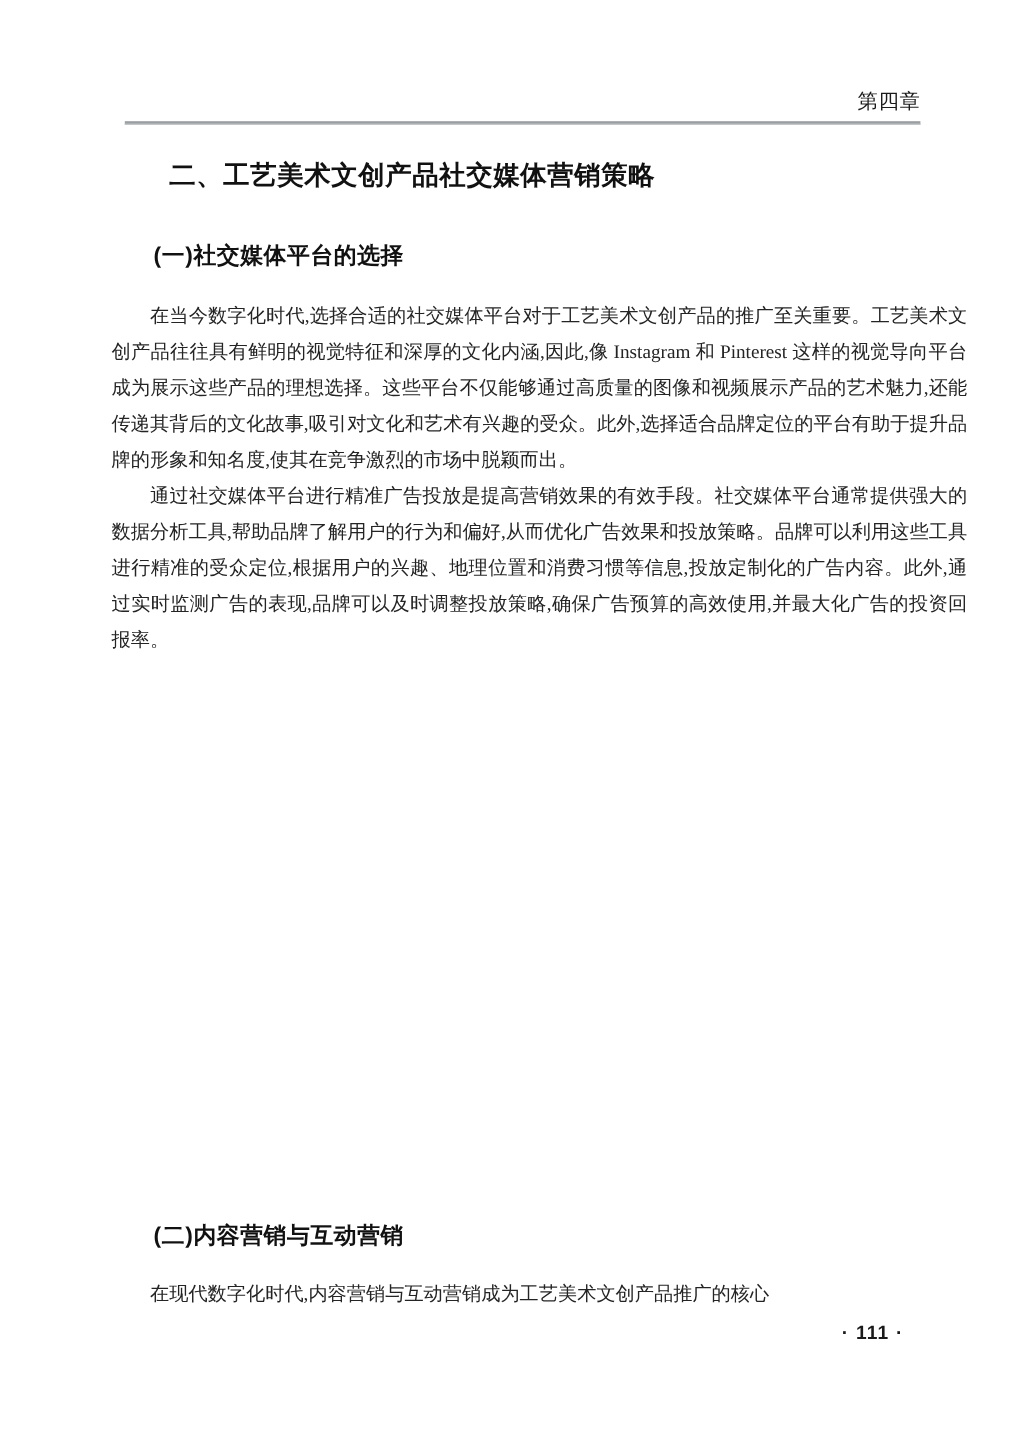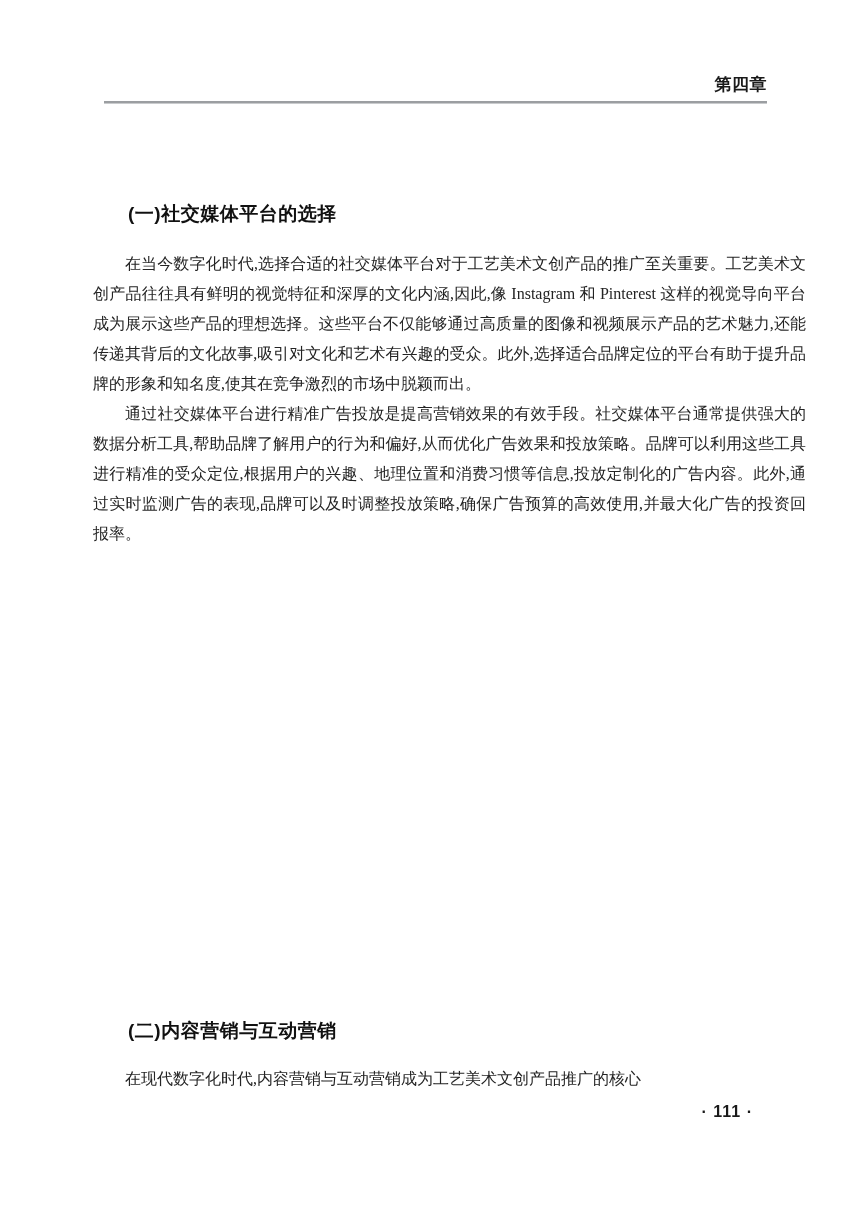--- a/index.html
+++ b/index.html
@@ -20,21 +20,21 @@
   
   .running-head {
     position: absolute;
     top: 75px;
     left: 104px;
     width: 663px;
     display: flex;
     justify-content: flex-end;
     gap: 14px;
     font-family: "Liberation Sans", "DejaVu Sans", sans-serif;
-    font-weight: 700;
+    font-weight: 400;
     font-size: 17px;
     line-height: 20px;
     color: #1a1a1a;
     letter-spacing: 0.5px;
     align-items: center;
   }
   .head-rule {
     position: absolute;
     top: 101px;
     left: 104px;
@@ -104,20 +104,21 @@
 <body>
 
 <div class="page">
 
   <div class="running-head">
     <span>第四章</span>
   </div>
 
   <div class="head-rule"></div>
 
+  <h1 class="section-title">二、工艺美术文创产品社交媒体营销策略</h1>
 
   <h2 class="subheading sub1">(一)社交媒体平台的选择</h2>
 
   <div class="bodytext body1">
     <p>在当今数字化时代,选择合适的社交媒体平台对于工艺美术文创产品的推广至关重要。工艺美术文创产品往往具有鲜明的视觉特征和深厚的文化内涵,因此,像 Instagram 和 Pinterest 这样的视觉导向平台成为展示这些产品的理想选择。这些平台不仅能够通过高质量的图像和视频展示产品的艺术魅力,还能传递其背后的文化故事,吸引对文化和艺术有兴趣的受众。此外,选择适合品牌定位的平台有助于提升品牌的形象和知名度,使其在竞争激烈的市场中脱颖而出。</p>
     <p>通过社交媒体平台进行精准广告投放是提高营销效果的有效手段。社交媒体平台通常提供强大的数据分析工具,帮助品牌了解用户的行为和偏好,从而优化广告效果和投放策略。品牌可以利用这些工具进行精准的受众定位,根据用户的兴趣、地理位置和消费习惯等信息,投放定制化的广告内容。此外,通过实时监测广告的表现,品牌可以及时调整投放策略,确保广告预算的高效使用,并最大化广告的投资回报率。</p>
   </div>
 
   <h2 class="subheading sub2">(二)内容营销与互动营销</h2>
 

